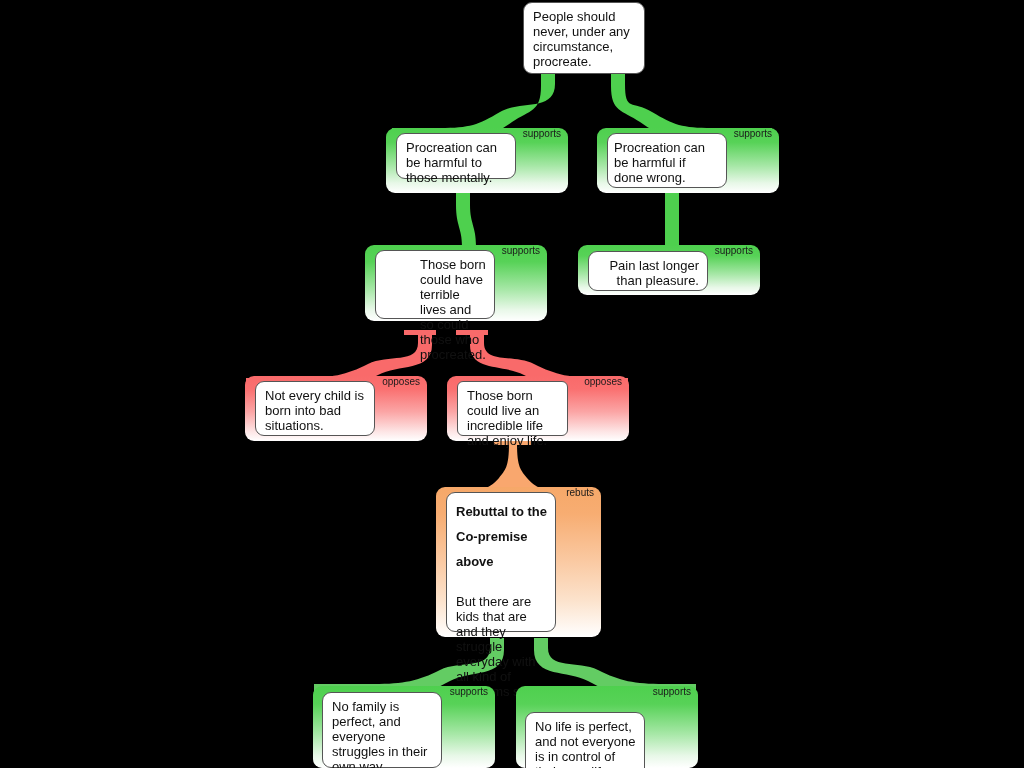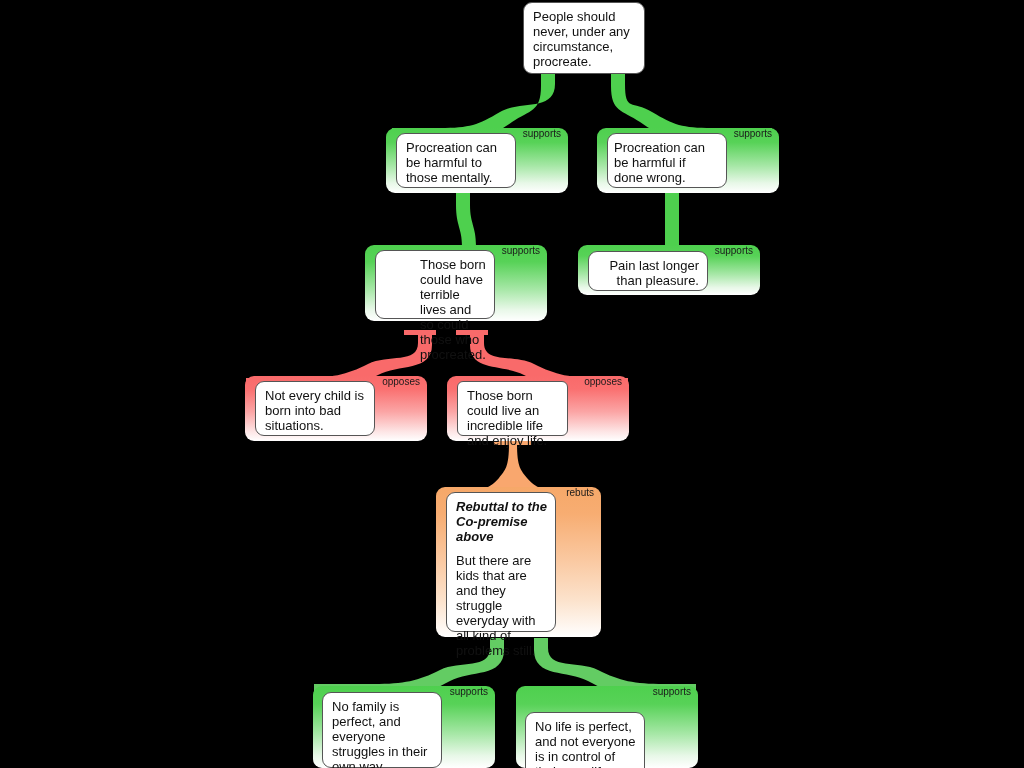--- a/index.html
+++ b/index.html
@@ -45,23 +45,22 @@
     background: #ffffff;
     border: 1px solid #555555;
     border-radius: 9px;
     padding: 6px 8px 6px 9px;
     color: #111111;
     font-size: 13px;
     line-height: 17px;
   }
   .card-title {
     font-weight: bold;
-    margin: 0 0 9px 0;
-    line-height: 15px;
-    font-style: italic;
+    margin: 0 0 20px 0;
+    line-height: 25px;
   }
   .card-body {
     margin: 0;
     line-height: 15px;
   }
   .reltag {
     position: absolute;
     right: 7px;
     top: 0;
     font-size: 10px;
@@ -114,21 +113,21 @@
            C 634,684 620,681 598,670 C 578,660 548,670 548,648 L 548,638 Z"></path>
   </svg>
 
   <div class="card" style="left:523px; top:2px; width:122px; height:72px;">
     <p class="card-body">People should never, under any circumstance, procreate.</p>
   </div>
 
   <div class="node supports" style="left:386px; top:128px; width:182px; height:65px;">
     <span class="reltag">supports</span>
   </div>
-  <div class="card" style="left:396px; top:133px; width:120px; height:55px;">
+  <div class="card" style="left:396px; top:133px; width:120px; height:46px;">
     <p class="card-body">Procreation can be harmful to those mentally.</p>
   </div>
 
   <div class="node supports" style="left:597px; top:128px; width:182px; height:65px;">
     <span class="reltag">supports</span>
   </div>
   <div class="card" style="left:607px; top:133px; width:120px; height:55px;padding-left:6px;">
     <p class="card-body">Procreation can be harmful if done wrong.</p>
   </div>
 

